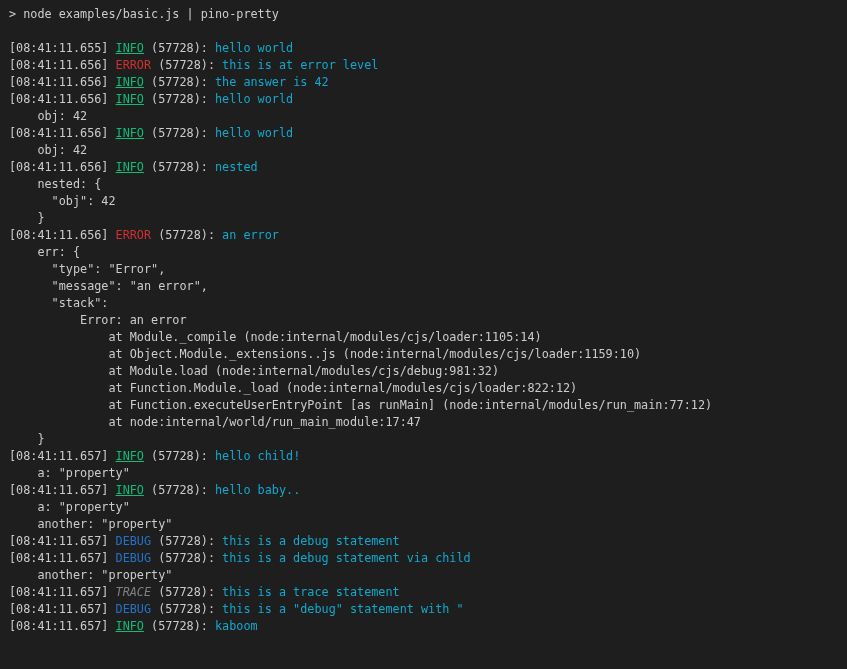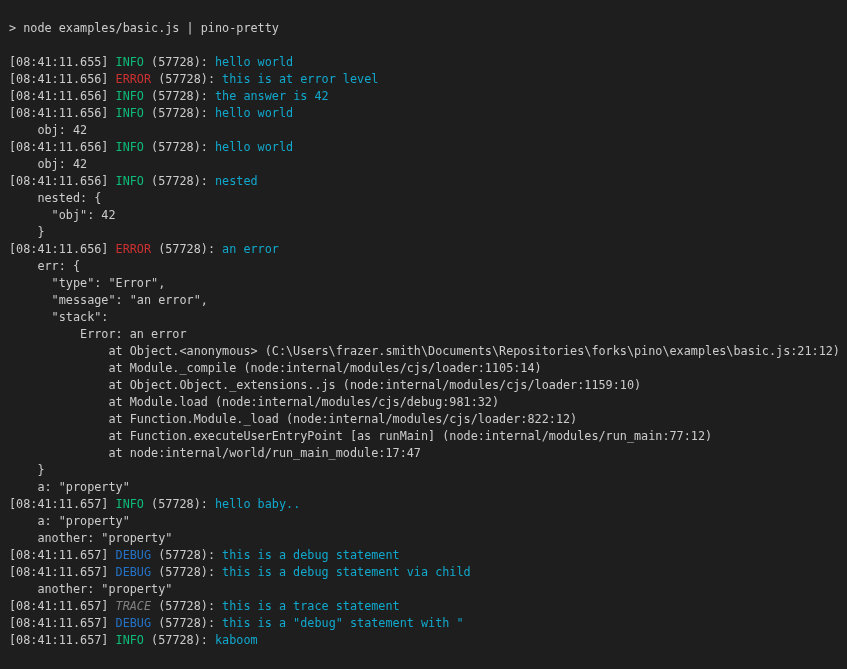--- a/index.html
+++ b/index.html
@@ -20,31 +20,31 @@
   body {
     background: var(--bg);
     font-family: "DejaVu Sans Mono", "Liberation Mono", monospace;
     font-size: 11.8px;
     line-height: 17px;
     color: var(--fg);
   }
   .terminal {
     width: 847px;
     height: 669px;
-    padding: 20px 0 0 9px;
+    padding: 6px 0 0 9px;
     overflow: hidden;
     background: var(--bg);
   }
   .line {
     white-space: pre;
     min-height: 17px;
     height: 17px;
   }
   .c-fg    { color: var(--fg); }
-  .c-info  { color: var(--info); }
+  .c-info  { color: var(--info); text-decoration: underline; }
   .c-error { color: var(--error); }
   .c-debug { color: var(--debug); }
   .c-trace { color: var(--trace); font-style: italic; }
   .c-msg   { color: var(--msg); }
 </style>
 </head>
 <body>
 
 <div class="terminal">
     <div class="line"><span class="c-fg">&gt; node examples/basic.js | pino-pretty</span></div>
@@ -59,28 +59,28 @@
     <div class="line"><span class="c-fg">[08:41:11.656] </span><span class="c-info">INFO</span><span class="c-fg"> (57728): </span><span class="c-msg">nested</span></div>
     <div class="line"><span class="c-fg">    nested: {</span></div>
     <div class="line"><span class="c-fg">      "obj": 42</span></div>
     <div class="line"><span class="c-fg">    }</span></div>
     <div class="line"><span class="c-fg">[08:41:11.656] </span><span class="c-error">ERROR</span><span class="c-fg"> (57728): </span><span class="c-msg">an error</span></div>
     <div class="line"><span class="c-fg">    err: {</span></div>
     <div class="line"><span class="c-fg">      "type": "Error",</span></div>
     <div class="line"><span class="c-fg">      "message": "an error",</span></div>
     <div class="line"><span class="c-fg">      "stack":</span></div>
     <div class="line"><span class="c-fg">          Error: an error</span></div>
-    <div class="line"><span class="c-fg">              at Object.&lt;anonymous&gt; (C:\Users\frazer.smith\Documents\Repositories\forks\pino\examples\basic.js:21:12)</span></div>
     <div class="line"><span class="c-fg">              at Module._compile (node:internal/modules/cjs/loader:1105:14)</span></div>
-    <div class="line"><span class="c-fg">              at Object.Object._extensions..js (node:internal/modules/cjs/loader:1159:10)</span></div>
+    <div class="line"><span class="c-fg">              at Object.Module._extensions..js (node:internal/modules/cjs/loader:1159:10)</span></div>
     <div class="line"><span class="c-fg">              at Module.load (node:internal/modules/cjs/debug:981:32)</span></div>
     <div class="line"><span class="c-fg">              at Function.Module._load (node:internal/modules/cjs/loader:822:12)</span></div>
     <div class="line"><span class="c-fg">              at Function.executeUserEntryPoint [as runMain] (node:internal/modules/run_main:77:12)</span></div>
     <div class="line"><span class="c-fg">              at node:internal/world/run_main_module:17:47</span></div>
     <div class="line"><span class="c-fg">    }</span></div>
+    <div class="line"><span class="c-fg">[08:41:11.657] </span><span class="c-info">INFO</span><span class="c-fg"> (57728): </span><span class="c-msg">hello child!</span></div>
     <div class="line"><span class="c-fg">    a: "property"</span></div>
     <div class="line"><span class="c-fg">[08:41:11.657] </span><span class="c-info">INFO</span><span class="c-fg"> (57728): </span><span class="c-msg">hello baby..</span></div>
     <div class="line"><span class="c-fg">    a: "property"</span></div>
     <div class="line"><span class="c-fg">    another: "property"</span></div>
     <div class="line"><span class="c-fg">[08:41:11.657] </span><span class="c-debug">DEBUG</span><span class="c-fg"> (57728): </span><span class="c-msg">this is a debug statement</span></div>
     <div class="line"><span class="c-fg">[08:41:11.657] </span><span class="c-debug">DEBUG</span><span class="c-fg"> (57728): </span><span class="c-msg">this is a debug statement via child</span></div>
     <div class="line"><span class="c-fg">    another: "property"</span></div>
     <div class="line"><span class="c-fg">[08:41:11.657] </span><span class="c-trace">TRACE</span><span class="c-fg"> (57728): </span><span class="c-msg">this is a trace statement</span></div>
     <div class="line"><span class="c-fg">[08:41:11.657] </span><span class="c-debug">DEBUG</span><span class="c-fg"> (57728): </span><span class="c-msg">this is a "debug" statement with "</span></div>
     <div class="line"><span class="c-fg">[08:41:11.657] </span><span class="c-info">INFO</span><span class="c-fg"> (57728): </span><span class="c-msg">kaboom</span></div>

